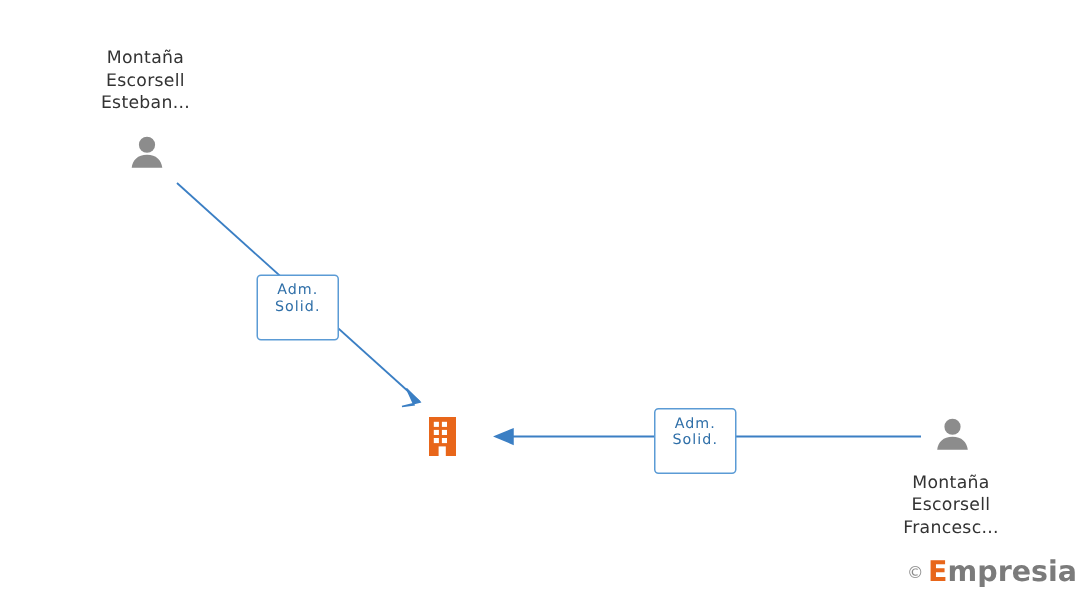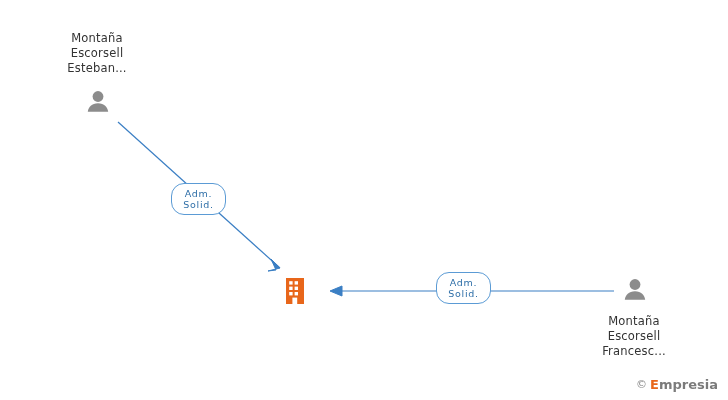--- a/index.html
+++ b/index.html
@@ -42,22 +42,22 @@
     letter-spacing: 0.1px;
   }
   .edge-label {
     position: absolute;
     border: 1px solid #5b9bd5;
     background: #ffffff;
     color: #2f6fa8;
     font-size: 9.5px;
     line-height: 11px;
     letter-spacing: 0.7px;
-    padding: 4px 7px 4px 7px;
-    border-radius: 13px;
+    padding: 4px 7px 16px 7px;
+    border-radius: 3px;
     text-align: center;
     white-space: pre-line;
     font-family: "DejaVu Sans", sans-serif;
   }
   #edges {
     position: absolute;
     left: 0; top: 0;
     width: 728px;
     height: 400px;
   }
@@ -70,21 +70,21 @@
     gap: 3px;
     color: #8a8a8a;
     font-size: 12px;
     font-family: "DejaVu Sans", sans-serif;
   }
   .watermark .copy {
     font-size: 11px;
     color: #8a8a8a;
   }
   .watermark .brand {
-    font-size: 13px;
+    font-size: 19px;
     font-weight: bold;
     color: #7b7b7b;
     letter-spacing: 0px;
   }
   .watermark .brand .e {
     color: #e8661a;
   }
 </style>
 </head>
 <body>

